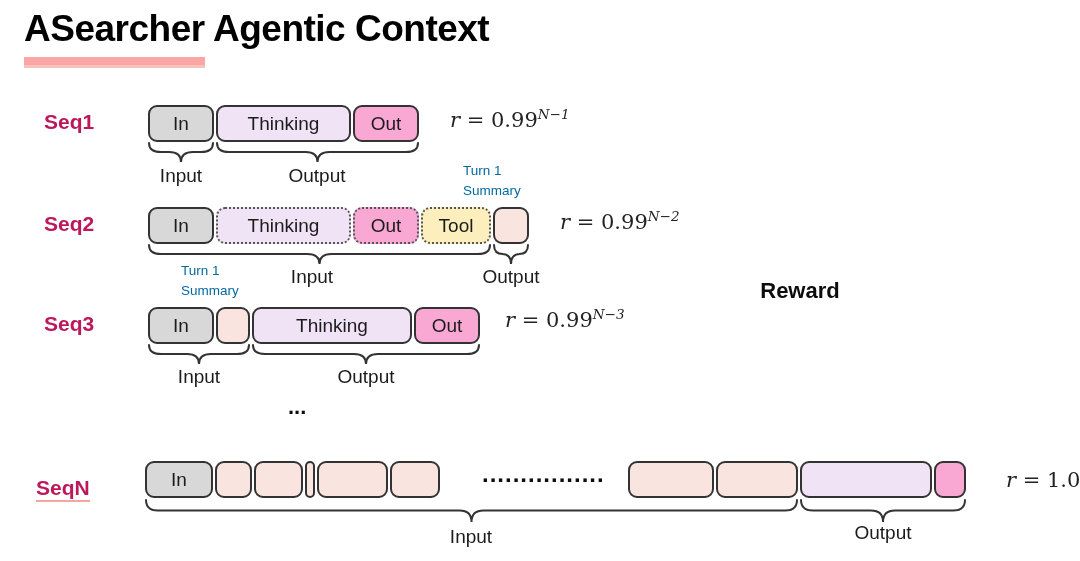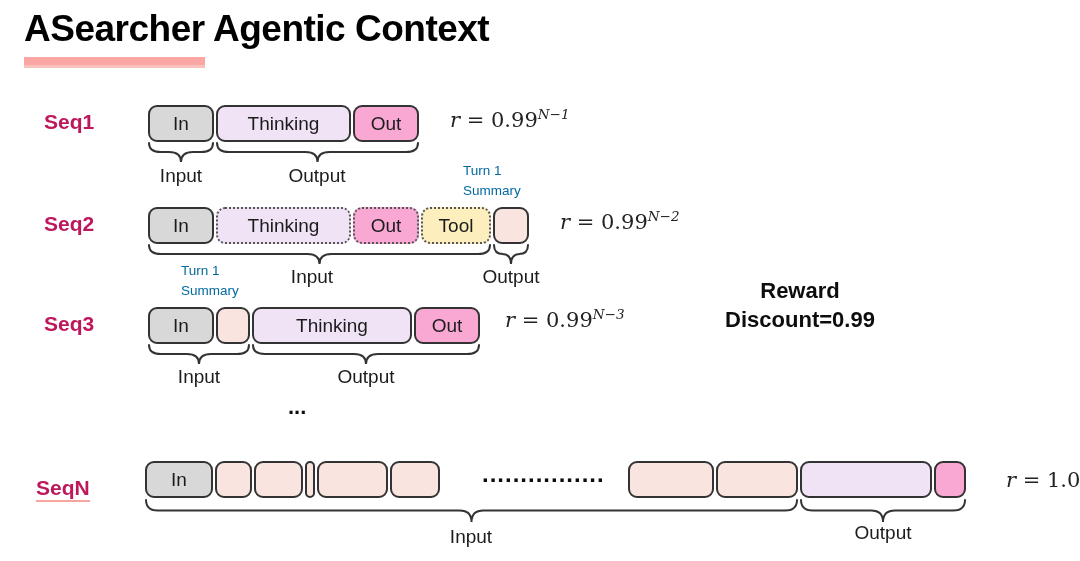--- a/index.html
+++ b/index.html
@@ -92,21 +92,20 @@
     </svg>
   <svg class="brace" style="left:252px;top:344px;" width="228" height="21" viewBox="0 0 228 21">
       <path d="M1 1 Q1 10.08 13 10.08 L102 10.08 Q114 10.08 114 20 Q114 10.08 126 10.08 L215 10.08 Q227 10.08 227 1" fill="none" stroke="#333333" stroke-width="2" stroke-linecap="round"></path>
     </svg>
   <div class="brace-label" style="left:149px;top:366px;width:100px;">Input</div>
   <div class="brace-label" style="left:316px;top:366px;width:100px;">Output</div>
   <div class="formula" style="left:488px;top:306px;margin-left:17px;"><i>r</i><span> = 0.99</span><sup>N−3</sup></div>
 
   <div class="reward-note">
     <span>Reward</span><br>
-    <span>Discount=0.99</span>
   </div>
 
   <div class="ellipsis" style="left:288px;top:394px;">...</div>
 
   <div class="seq-label misspelled-red" style="left:36px;top:476px;">SeqN</div>
   <div class="box gray" style="left:145px;top:461px;width:68px;">In</div>
   <div class="box pink" style="left:215px;top:461px;width:37px;"></div>
   <div class="box pink" style="left:254px;top:461px;width:49px;"></div>
   <div class="box pink" style="left:305px;top:461px;width:10px;"></div>
   <div class="box pink" style="left:317px;top:461px;width:71px;"></div>

